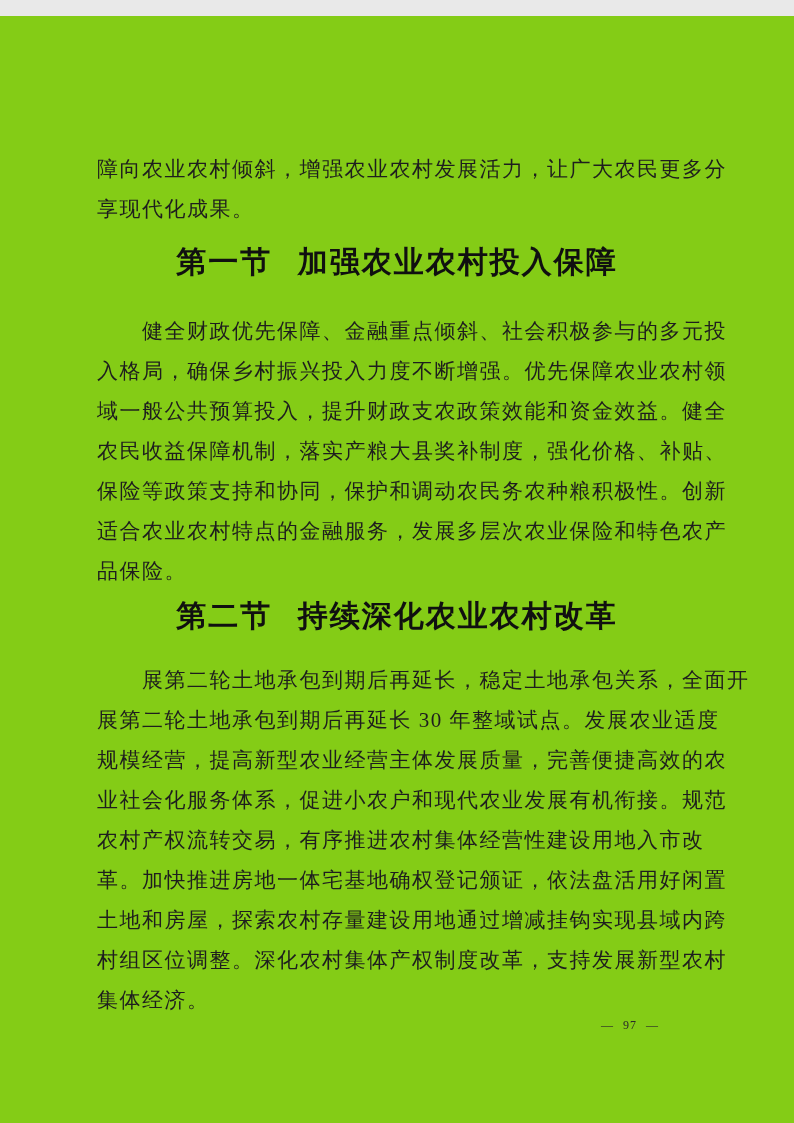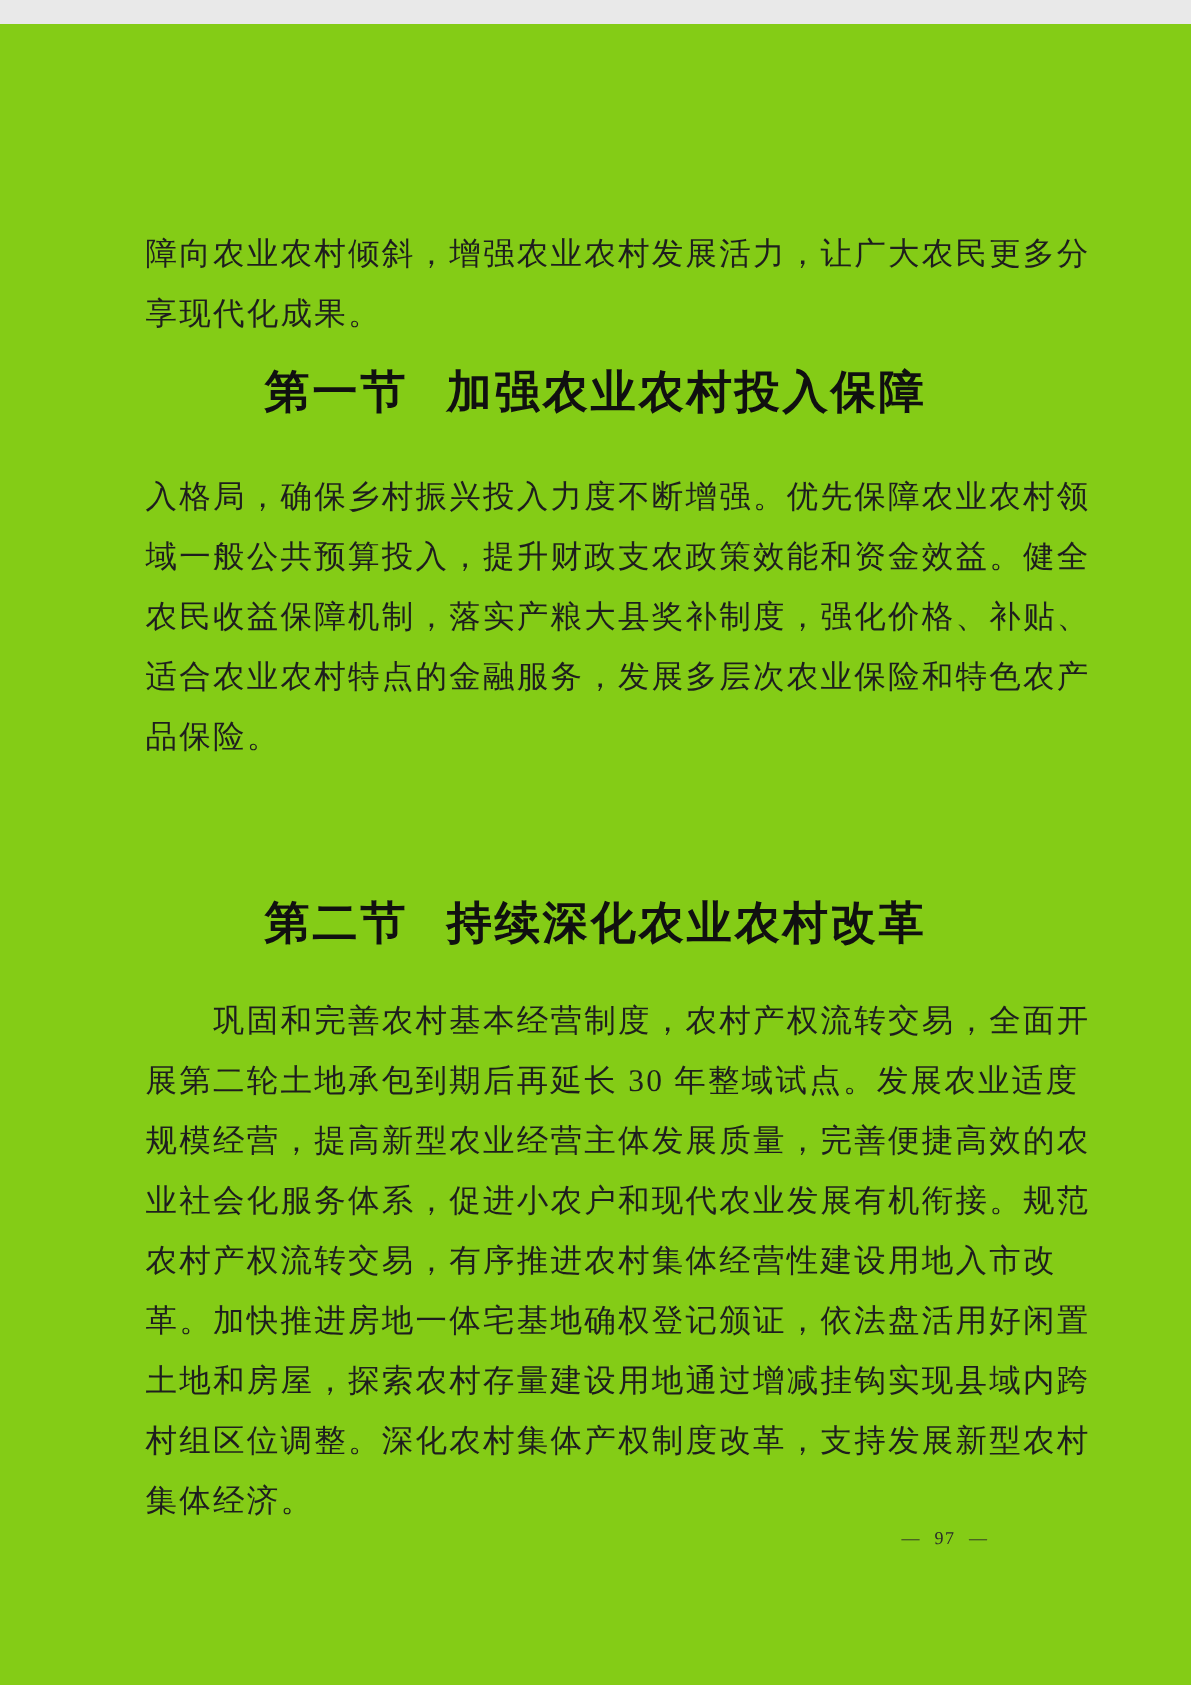--- a/index.html
+++ b/index.html
@@ -81,33 +81,35 @@
   <div class="block" style="top:133px">
     <div class="line">障向农业农村倾斜，增强农业农村发展活力，让广大农民更多分</div>
     <div class="line para-end">享现代化成果。</div>
   </div>
 
   <div class="heading" style="top:231px">
     <span class="heading-label">第一节</span><span>加强农业农村投入保障</span>
   </div>
 
   <div class="block" style="top:295px">
+    <div class="line indent">健全财政优先保障、金融重点倾斜、社会积极参与的多元投</div>
     <div class="line">入格局，确保乡村振兴投入力度不断增强。优先保障农业农村领</div>
     <div class="line">域一般公共预算投入，提升财政支农政策效能和资金效益。健全</div>
     <div class="line">农民收益保障机制，落实产粮大县奖补制度，强化价格、补贴、</div>
+    <div class="line">保险等政策支持和协同，保护和调动农民务农种粮积极性。创新</div>
     <div class="line">适合农业农村特点的金融服务，发展多层次农业保险和特色农产</div>
     <div class="line para-end">品保险。</div>
   </div>
 
   <div class="heading" style="top:585px">
     <span class="heading-label">第二节</span><span>持续深化农业农村改革</span>
   </div>
 
   <div class="block" style="top:644px">
-    <div class="line indent">巩固和完善农村基本经营制度，农村产权流转交易，全面开</div>
+    <div class="line indent">展第二轮土地承包到期后再延长，稳定土地承包关系，全面开</div>
     <div class="line">展第二轮土地承包到期后再延长 30 年整域试点。发展农业适度</div>
     <div class="line">规模经营，提高新型农业经营主体发展质量，完善便捷高效的农</div>
     <div class="line">业社会化服务体系，促进小农户和现代农业发展有机衔接。规范</div>
     <div class="line">农村产权流转交易，有序推进农村集体经营性建设用地入市改</div>
     <div class="line">革。加快推进房地一体宅基地确权登记颁证，依法盘活用好闲置</div>
     <div class="line">土地和房屋，探索农村存量建设用地通过增减挂钩实现县域内跨</div>
     <div class="line">村组区位调整。深化农村集体产权制度改革，支持发展新型农村</div>
     <div class="line para-end">集体经济。</div>
   </div>
 

